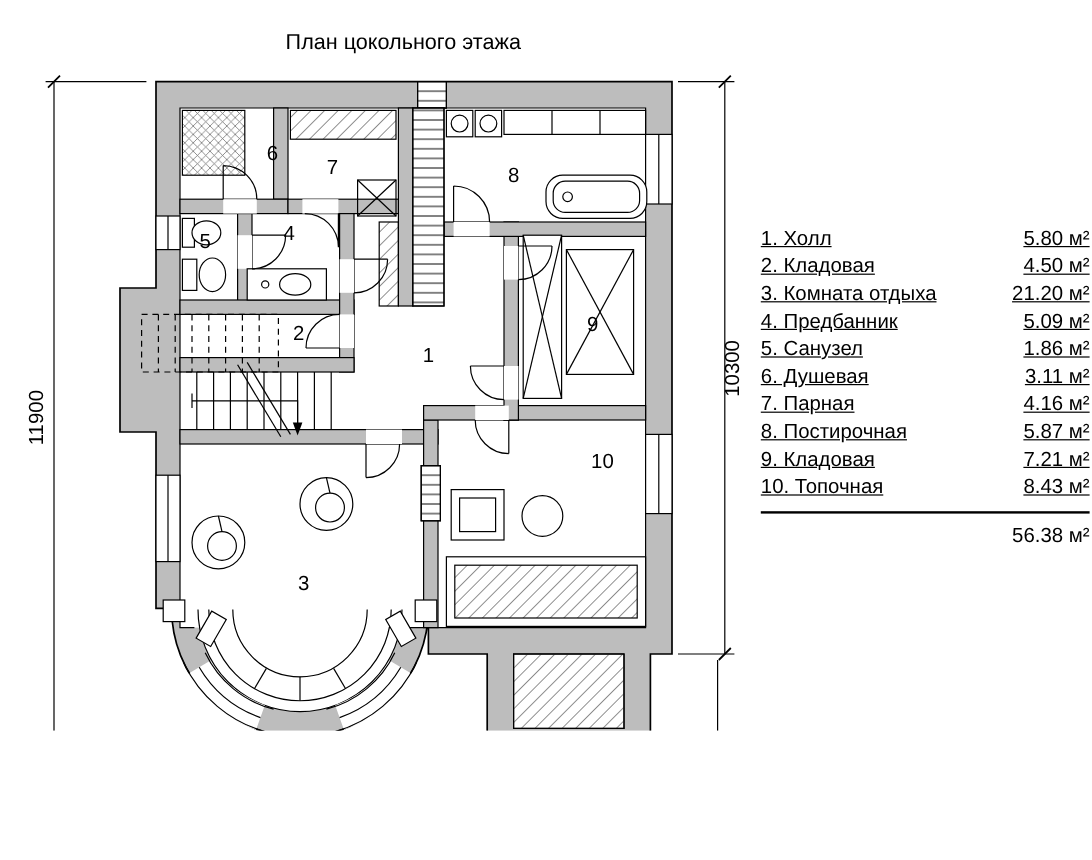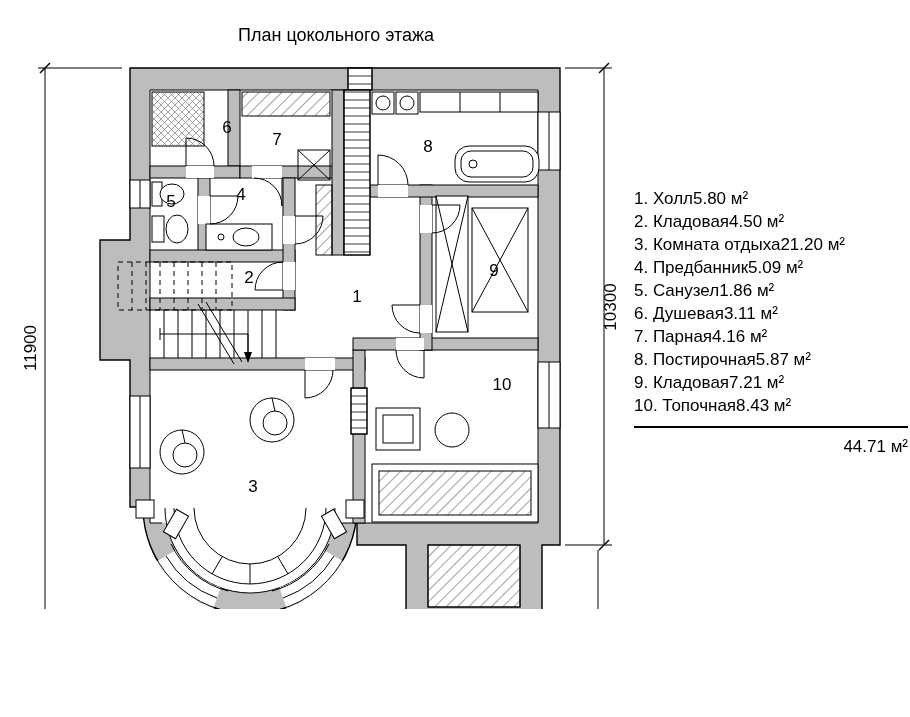--- a/index.html
+++ b/index.html
@@ -17,21 +17,21 @@
   .gap{fill:#ffffff;stroke:none;}
   .door{stroke:#000;stroke-width:1;fill:none;}
   .dash{stroke:#000;stroke-width:1;fill:none;stroke-dasharray:5 4;}
   .dim{stroke:#000;stroke-width:1;fill:none;}
   .tick{stroke:#000;stroke-width:1.5;}
   .erase{stroke:#ffffff;stroke-width:22;fill:none;}
   text.roomnum{font-family:"Liberation Sans",sans-serif;font-size:17px;fill:#000;text-anchor:middle;}
   text.dimtext{font-family:"Liberation Sans",sans-serif;font-size:17px;fill:#000;text-anchor:middle;}
   
   .legend{position:absolute;left:634px;top:187px;width:274px;font-size:17px;}
-  .lrow{display:flex;line-height:23px;white-space:nowrap;}
+  .lrow{display:flex;justify-content:space-between;line-height:23px;white-space:nowrap;text-decoration:underline;}
   .ldivider{border-top:2px solid #000;margin-top:9px;}
   .ltotal{text-align:right;margin-top:9px;font-size:17px;}
 </style>
 </head>
 <body>
 
 <div class="canvas">
 
   <div class="title">План цокольного этажа</div>
 
@@ -334,16 +334,16 @@
       </div>
     <div class="lrow">
         <span>9. Кладовая</span>
         <span>7.21 м²</span>
       </div>
     <div class="lrow">
         <span>10. Топочная</span>
         <span>8.43 м²</span>
       </div>
     <div class="ldivider"></div>
-    <div class="ltotal">44.71 м²</div>
+    <div class="ltotal">56.38 м²</div>
   </div>
 
 </div>
 
 </body></html>

